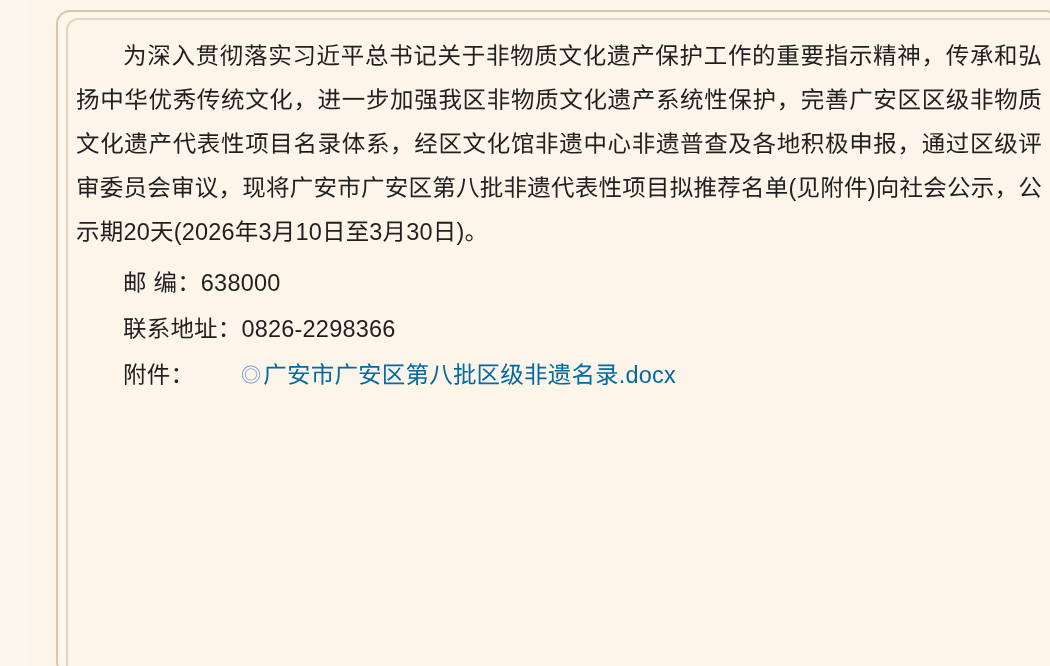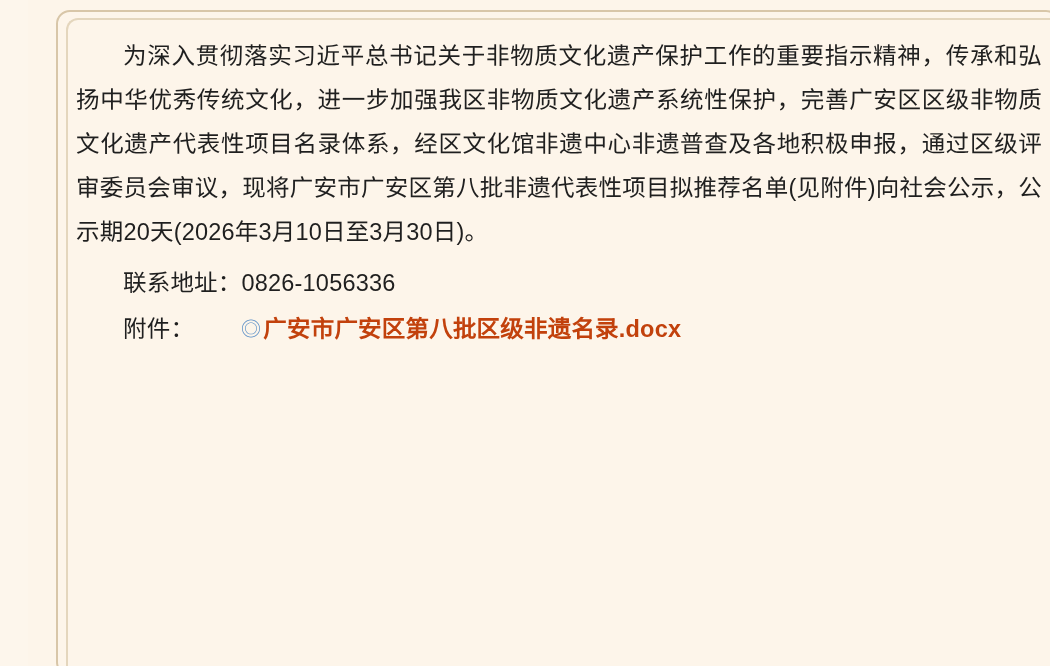--- a/index.html
+++ b/index.html
@@ -71,42 +71,42 @@
   }
   .label {
     white-space: pre;
   }
   .attach-line {
     margin: 0;
     text-indent: 2em;
     line-height: 46px;
   }
   .attach-link {
-    color: #c2410c;
+    color: #0369a1;
     text-decoration: none;
     cursor: pointer;
-    font-weight: bold;
   }
   .clip-icon {
     display: inline-block;
     color: #5b8fc7;
     font-size: 20px;
     vertical-align: 1px;
     margin-right: 2px;
   }
 </style>
 </head>
 <body>
 
 <div class="page">
   <div class="frame-outer"></div>
   <div class="frame-inner"></div>
 
   <div class="content">
     <p class="para">为深入贯彻落实习近平总书记关于非物质文化遗产保护工作的重要指示精神，传承和弘扬中华优秀传统文化，进一步加强我区非物质文化遗产系统性保护，完善广安区区级非物质文化遗产代表性项目名录体系，经区文化馆非遗中心非遗普查及各地积极申报，通过区级评审委员会审议，现将广安市广安区第八批非遗代表性项目拟推荐名单(见附件)向社会公示，公示期20天(2026年3月10日至3月30日)。</p>
 
 
+    <p class="info-line"><span class="label">邮 编：</span><span>638000</span></p>
 
-    <p class="info-line"><span class="label">联系地址：</span><span>0826-1056336</span></p>
+    <p class="info-line"><span class="label">联系地址：</span><span>0826-2298366</span></p>
 
     <p class="attach-line"><span class="label">附件：</span><span class="clip-icon">◎</span><a class="attach-link" href="#">广安市广安区第八批区级非遗名录.docx</a></p>
   </div>
 </div>
 
 </body></html>

